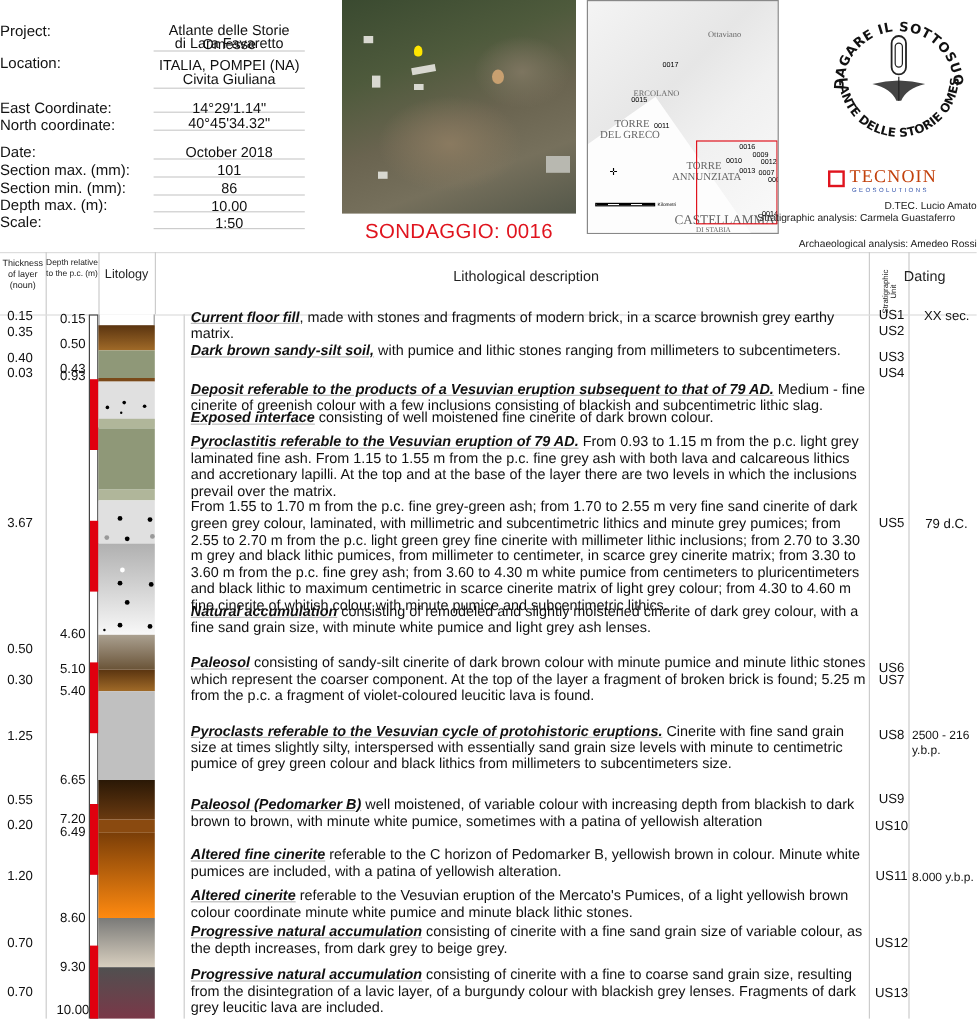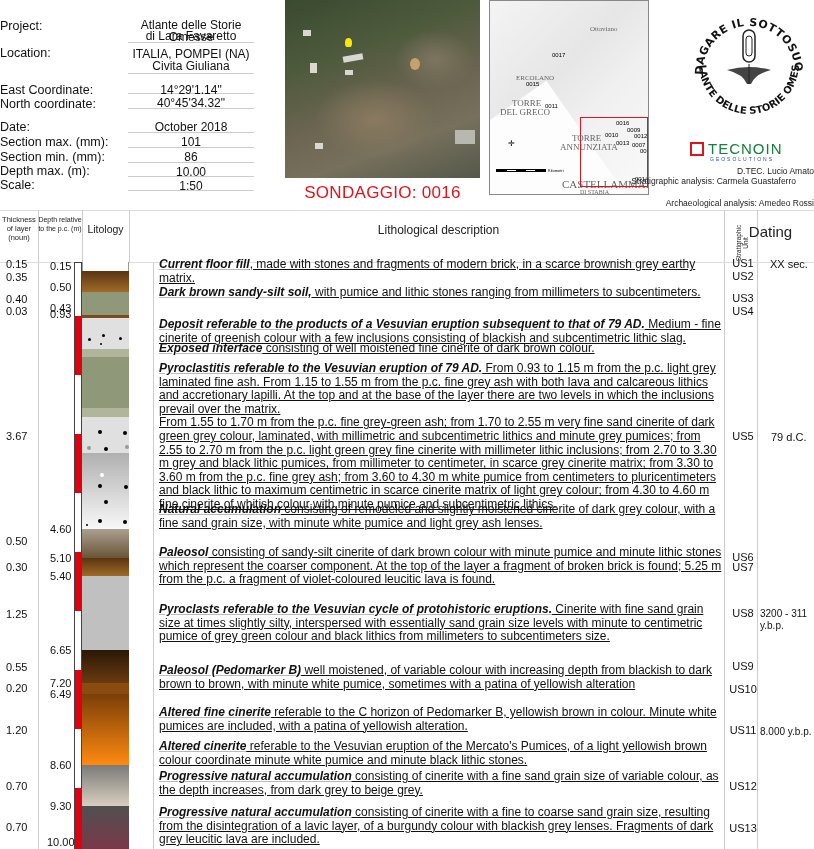--- a/index.html
+++ b/index.html
@@ -28,21 +28,21 @@
   .table-top { position: absolute; left: 0; top: 210px; width: 814px; height: 1px; background: #ddd; }
   .vline { position: absolute; width: 1px; background: #ccc; }
   .hline { position: absolute; height: 1px; background: #ccc; }
   .th { position: absolute; text-align: center; color: #222; }
   .num { position: absolute; font-size: 11px; color: #111; }
   .thick { left: 6px; }
   .depth { left: 50px; }
   .bar-outer { position: absolute; left: 74px; top: 262px; width: 8px; height: 587px; border: 1px solid #444; background: #fff; }
   .bar-red { position: absolute; left: 75px; width: 7px; background: #e0000f; }
   .lith { position: absolute; left: 82px; width: 47px; }
-  .desc { position: absolute; left: 159px; width: 563px; font-size: 12px; line-height: 13.6px; color: #111; text-decoration: underline; }
+  .desc { position: absolute; left: 159px; width: 563px; font-size: 12px; line-height: 13.6px; color: #111; }
   .desc b { font-weight: bold; font-style: italic; text-decoration: underline; text-decoration-color: #bbb; }
   .us { position: absolute; left: 728px; width: 30px; text-align: center; font-size: 11px; line-height: 11px; color: #111; }
   .dating { position: absolute; left: 760px; font-size: 11px; color: #111; }
   .dot { position: absolute; border-radius: 50%; }
 </style>
 </head>
 <body>
 
 <div>
   <div class="info-label" style="top:19px">Project:</div>
@@ -83,21 +83,21 @@
   <div class="bldg" style="left:30px;top:143px;width:8px;height:6px"></div>
   <div class="bldg" style="left:170px;top:130px;width:20px;height:14px;background:#b8b8b0"></div>
   <div class="bldg" style="left:125px;top:58px;width:10px;height:12px;background:#c8a070;border-radius:50%"></div>
   <div class="pin"></div>
 </div>
 <div class="sondaggio">SONDAGGIO: 0016</div>
 
 <div class="map">
   <div class="sea"></div>
   <span class="lbl" style="left:100px;top:25px">Ottaviano</span>
-  <span class="lbl" style="left:26px;top:74px">ERCOLANO</span>
+  <span class="lbl" style="left:38px;top:74px">ERCOLANO</span>
   <span class="lbl" style="left:22px;top:99px;font-size:9px">TORRE</span>
   <span class="lbl" style="left:10px;top:108px;font-size:9px">DEL GRECO</span>
   <span class="lbl" style="left:82px;top:134px;font-size:9px">TORRE</span>
   <span class="lbl" style="left:70px;top:143px;font-size:9px">ANNUNZIATA</span>
   <span class="lbl" style="left:72px;top:180px;font-size:11px">CASTELLAMMARE</span>
   <span class="lbl" style="left:90px;top:188px;font-size:6px">DI STABIA</span>
   <span class="pt" style="left:62px;top:51px">0017</span>
   <span class="pt" style="left:36px;top:80px">0015</span>
   <span class="pt" style="left:55px;top:102px">0011</span>
   <span class="pt" style="left:126px;top:119px">0016</span>
@@ -122,42 +122,42 @@
   <text font-family="DejaVu Sans, sans-serif" font-size="11" font-weight="bold" letter-spacing="0.5" fill="#111"><textPath href="#topArc" startOffset="50%" text-anchor="middle">INDAGARE IL SOTTOSUOLO</textPath></text>
   <text font-family="DejaVu Sans, sans-serif" font-size="10" font-weight="bold" fill="#111"><textPath href="#botArc" startOffset="50%" text-anchor="middle">ATLANTE DELLE STORIE OMESSE</textPath></text>
   <rect x="58" y="28" width="12" height="32" rx="6" fill="none" stroke="#222" stroke-width="1.5"></rect>
   <rect x="61" y="34" width="6" height="20" rx="3" fill="none" stroke="#222" stroke-width="1"></rect>
   <path d="M 42,68 Q 64,62 86,68 Q 70,72 66,82 L 62,82 Q 58,72 42,68 Z" fill="#444"></path>
   <path d="M 64,62 L 64,82" stroke="#222" stroke-width="1"></path>
 </svg>
 
 <div class="tecno">
   <div style="position:absolute;left:0;top:2px;width:14px;height:14px;border:2px solid #e0141e"></div>
-  <div style="position:absolute;left:18px;top:0;font-size:15px;letter-spacing:1px;color:#15803d;font-family:Liberation Sans, sans-serif">TECNOIN</div>
+  <div style="position:absolute;left:18px;top:0;font-size:15px;letter-spacing:1px;color:#c2410c;font-family:Liberation Serif, serif">TECNOIN</div>
   <div style="position:absolute;left:20px;top:16px;font-size:5px;letter-spacing:2px;color:#2b4da8">GEOSOLUTIONS</div>
 </div>
 <div class="credits" style="top:166px">D.TEC. Lucio Amato</div>
 <div class="credits" style="top:176px;right:18px">Stratigraphic analysis: Carmela Guastaferro</div>
 <div class="credits" style="top:198px">Archaeological analysis: Amedeo Rossi</div>
 
 <div class="table-top"></div>
 <div class="vline" style="left:38px;top:210px;height:639px"></div>
 <div class="vline" style="left:82px;top:210px;height:52px"></div>
 <div class="vline" style="left:129px;top:210px;height:52px"></div>
 <div class="vline" style="left:153px;top:262px;height:587px"></div>
 <div class="vline" style="left:724px;top:210px;height:639px"></div>
 <div class="vline" style="left:757px;top:210px;height:639px"></div>
 <div class="hline" style="left:0;top:262px;width:814px;background:#ddd"></div>
 
 <div class="th" style="left:0;top:215px;width:38px;font-size:7.5px;line-height:9px">Thickness of layer (noun)</div>
 <div class="th" style="left:38px;top:215px;width:44px;font-size:7px;line-height:9px">Depth relative to the p.c. (m)</div>
 <div class="th" style="left:82px;top:223px;width:47px;font-size:10.5px">Litology</div>
 <div class="th" style="left:153px;top:223px;width:571px;font-size:12px">Lithological description</div>
 <div class="th" style="left:722px;top:236px;width:40px;font-size:6.5px;line-height:7px;transform:rotate(-90deg)">Stratigraphic Unit</div>
-<div class="th" style="left:742px;top:223px;width:57px;font-size:15px">Dating</div>
+<div class="th" style="left:742px;top:223px;width:57px;font-size:12px">Dating</div>
 
 <div class="num thick" style="top:258px">0.15</div>
 <div class="num thick" style="top:271px">0.35</div>
 <div class="num thick" style="top:293px">0.40</div>
 <div class="num thick" style="top:305px">0.03</div>
 <div class="num thick" style="top:430px">3.67</div>
 <div class="num thick" style="top:535px">0.50</div>
 <div class="num thick" style="top:561px">0.30</div>
 <div class="num thick" style="top:608px">1.25</div>
 <div class="num thick" style="top:661px">0.55</div>
@@ -247,15 +247,15 @@
 <div class="us" style="top:562px">US7</div>
 <div class="us" style="top:608px">US8</div>
 <div class="us" style="top:661px">US9</div>
 <div class="us" style="top:684px">US10</div>
 <div class="us" style="top:725px">US11</div>
 <div class="us" style="top:781px">US12</div>
 <div class="us" style="top:823px">US13</div>
 
 <div class="dating" style="top:258px;left:770px">XX sec.</div>
 <div class="dating" style="top:431px;left:771px">79 d.C.</div>
-<div class="dating" style="top:608px;font-size:10px">3200 - 311</div>
+<div class="dating" style="top:608px;font-size:10px">2500 - 216</div>
 <div class="dating" style="top:620px;font-size:10px">y.b.p.</div>
 <div class="dating" style="top:726px;font-size:10px">8.000 y.b.p.</div>
 
 </body></html>

